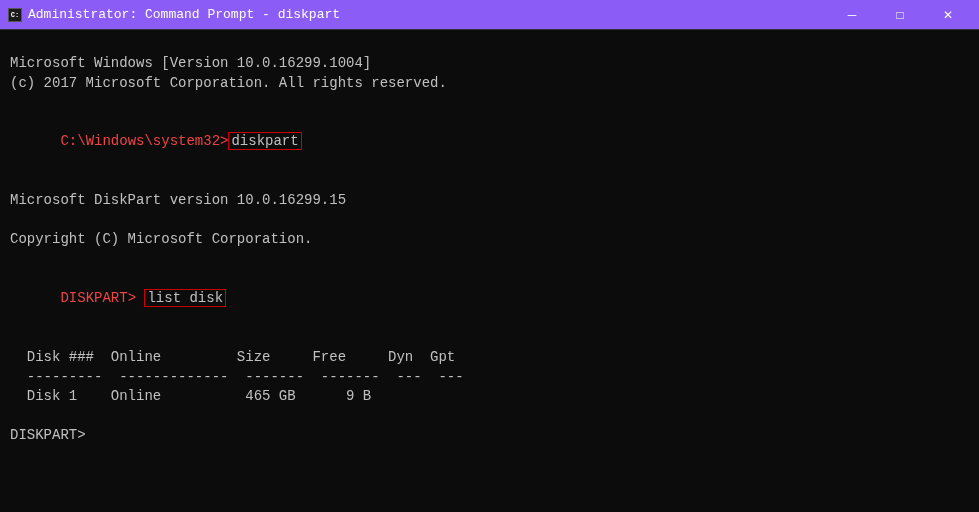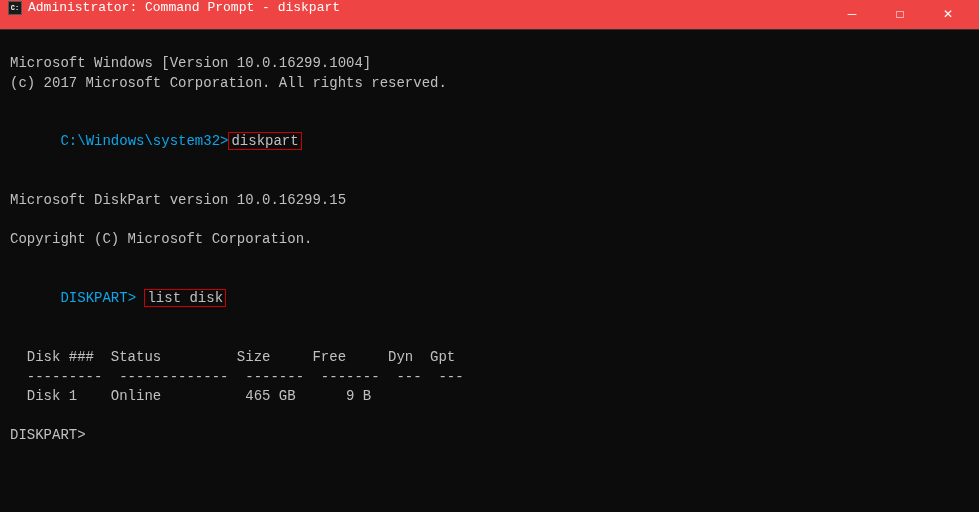--- a/index.html
+++ b/index.html
@@ -12,24 +12,24 @@
       width: 979px;
       height: 512px;
       background: #000;
       font-family: 'Consolas', 'Courier New', monospace;
       font-size: 14px;
       color: #c0c0c0;
       overflow: hidden;
     }
 
     .title-bar {
-      background: #ef4444;
+      background: #8b5cf6;
       height: 30px;
       display: flex;
-      align-items: flex-start;
+      align-items: center;
       justify-content: space-between;
       padding: 0 8px;
       border-bottom: 1px solid #333;
     }
 
     .title-bar-left {
       display: flex;
       align-items: center;
       gap: 6px;
     }
@@ -88,21 +88,21 @@
     }
 
     .command-highlight {
       display: inline;
       border: 1px solid #cc0000;
       padding: 0 2px;
       color: #c0c0c0;
     }
 
     .prompt {
-      color: #0ea5e9;
+      color: #ef4444;
     }
 
     .blank-line {
       height: 19.6px;
     }
   </style>
 </head>
 <body>
 
 <div>
@@ -127,19 +127,19 @@
     </div>
     <div class="blank-line"></div>
     <div class="line">Microsoft DiskPart version 10.0.16299.15</div>
     <div class="blank-line"></div>
     <div class="line">Copyright (C) Microsoft Corporation.</div>
     <div class="blank-line"></div>
     <div class="line">
       <span class="prompt">DISKPART&gt; </span><span class="command-highlight">list disk</span>
     </div>
     <div class="blank-line"></div>
-    <div class="line">  Disk ###  Status         Size     Free     Dyn  Gpt</div>
+    <div class="line">  Disk ###  Online         Size     Free     Dyn  Gpt</div>
     <div class="line">  ---------  -------------  -------  -------  ---  ---</div>
     <div class="line">  Disk 1    Online          465 GB      9 B</div>
     <div class="blank-line"></div>
     <div class="line">DISKPART&gt; </div>
   </div>
 </div>
 
 </body></html>

